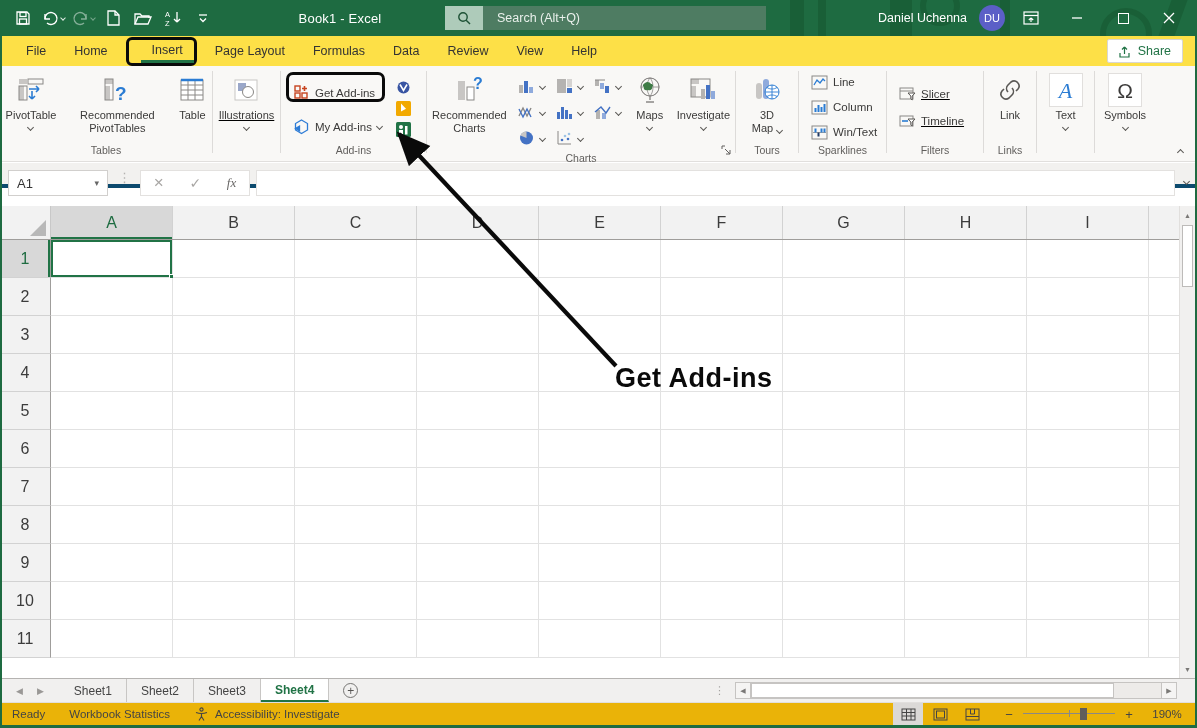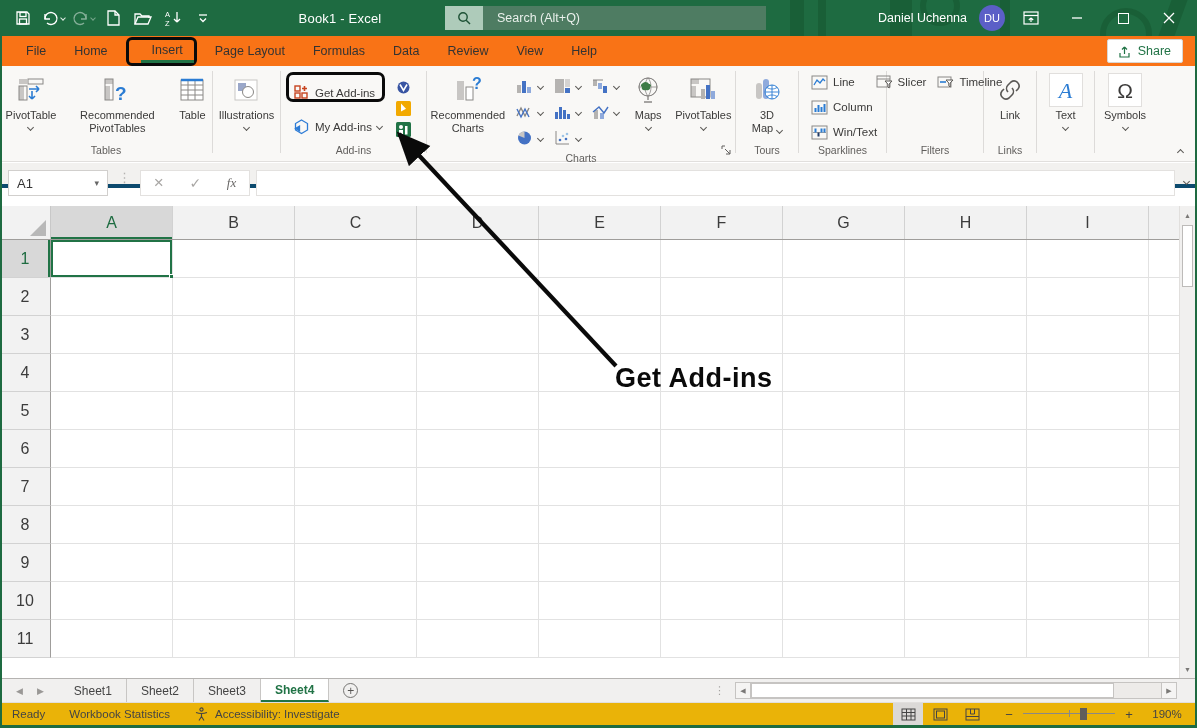--- a/index.html
+++ b/index.html
@@ -21,21 +21,21 @@
   .searchbox { position:absolute; left:445px; top:6px; width:321px; height:24px; background:#4E7C62; display:flex; align-items:center; }
   .search-cap { width:38px; height:24px; background:#AECBBA; display:flex; align-items:center; justify-content:center; }
   .searchbox .ph { color:#E9F0EB; font-size:12.5px; margin-left:14px; }
   .tb-right { position:absolute; right:8px; top:0; height:36px; display:flex; align-items:center; gap:6px; }
   .username { font-size:12.5px; color:#fff; margin-right:6px; }
   .avatar { width:26px; height:26px; border-radius:50%; background:#5B5FC7; color:#fff; font-size:11px; display:flex; align-items:center; justify-content:center; }
   .winbtn { width:40px; height:36px; display:flex; align-items:center; justify-content:center; color:#fff; font-size:15px; }
   .maxbox { width:11px; height:11px; border:1.4px solid #fff; }
 
   
-  .tabrow { position:absolute; top:36px; left:0; width:100%; height:30px; background:#f97316; display:flex; align-items:center; }
+  .tabrow { position:absolute; top:36px; left:0; width:100%; height:30px; background:#fde047; display:flex; align-items:center; }
   .rtab { font-size:12.5px; color:#333; padding:0 14px; height:30px; display:flex; align-items:center; }
   .rtab:first-child { margin-left:12px; }
   .anno-tabbox { border:3px solid #0A0A0A; border-radius:6px; height:29px; display:flex; align-items:center; margin:0 4px; }
   .anno-tabbox .rtab { height:23px; border-bottom:3px solid #217346; padding:8px 11px; }
   .share-btn { position:absolute; right:14px; top:3px; height:24px; padding:8px 11px; border:1px solid #D8D6D4; border-radius:2px; background:#fff; color:#217346; font-size:12.5px; display:flex; align-items:center; gap:6px; }
 
   
   .ribbon { position:absolute; top:66px; left:0; width:100%; height:96px; background:#F9F8F6; border-bottom:1px solid #E1DFDD; display:flex; }
   .grp { position:relative; height:96px; display:flex; flex-direction:column; }
   .grp-body { flex:1; display:flex; align-items:flex-start; justify-content:center; padding-top:4px; }
@@ -274,21 +274,21 @@
               <path d="M3 4 h22" stroke="#2B7CD3" stroke-width="2.5"></path>
             </svg>
             </span>
           <span>Table</span>
         </div>
       </div>
       <div class="grp-label">Tables</div>
     </div>
     <div class="vsep"></div>
 
-    <div class="grp" style="width:67px;">
+    <div class="grp" style="width:67px;text-decoration:underline;">
       <div class="grp-body">
         <div class="bigbtn">
           <span class="ic">
             <svg width="30" height="30" viewBox="0 0 30 30" fill="none">
               <rect x="4" y="5" width="22" height="20" fill="#fff" stroke="#C8C6C4"></rect>
               <rect x="7" y="8" width="8" height="8" fill="#9AA7C9"></rect>
               <circle cx="17" cy="17" r="5.5" stroke="#8A8886" fill="#fff"></circle>
             </svg>
             </span>
           <span>Illustrations</span>
@@ -440,21 +440,21 @@
           <span class="ic">
             <svg width="30" height="30" viewBox="0 0 30 30" fill="none">
               <rect x="3" y="4" width="8" height="5" fill="#C8C6C4"></rect>
                 <rect x="3" y="11" width="5" height="11" fill="#C8C6C4"></rect>
               <rect x="3" y="4" width="19" height="18" stroke="#8A8886" fill="none"></rect>
               <rect x="13" y="14" width="4" height="10" fill="#B5B3B1"></rect>
                 <rect x="18" y="10" width="4" height="14" fill="#4472C4"></rect>
                 <rect x="23" y="16" width="4" height="8" fill="#8FAADC"></rect>
             </svg>
             </span>
-          <span>PivotTables</span>
+          <span>Investigate</span>
           <span class="chev"></span>
         </div>
       </div>
       <div class="grp-label">Charts</div>
       <span class="launcher">
         <svg width="10" height="10" viewBox="0 0 10 10" fill="none" stroke="#605E5C">
             <path d="M1 4 v-3 h3 M4 4 l5 5 m0 0 v-4 m0 4 h-4"></path>
           </svg>
       </span>
     </div>
@@ -511,21 +511,21 @@
               <rect x="12.5" y="3.5" width="2" height="4" fill="#2B7CD3"></rect>
             </svg>
           <span>Win/Text</span>
         </div>
       </div>
       <div class="grp-label">Sparklines</div>
     </div>
     <div class="vsep"></div>
 
     <div class="grp" style="width:96px;">
-      <div class="grp-body" style="flex-direction:row; align-items:flex-start; padding-left:8px; gap:3px;">
+      <div class="grp-body" style="flex-direction:column; align-items:flex-start; padding-left:8px; gap:3px;text-decoration:underline;">
         <div class="smallbtn">
           <svg width="17" height="16" viewBox="0 0 17 16" fill="none" stroke="#8A8886">
               <rect x="1" y="2" width="13" height="11"></rect>
               <path d="M1 5 h13"></path>
               <path d="M9 7 h7 l-2.8 3 v4 l-1.4 -1.2 v-2.8 z" fill="#fff" stroke="#5A5855"></path>
             </svg>
           <span>Slicer</span>
         </div>
         <div class="smallbtn">
           <svg width="17" height="16" viewBox="0 0 17 16" fill="none" stroke="#8A8886">

